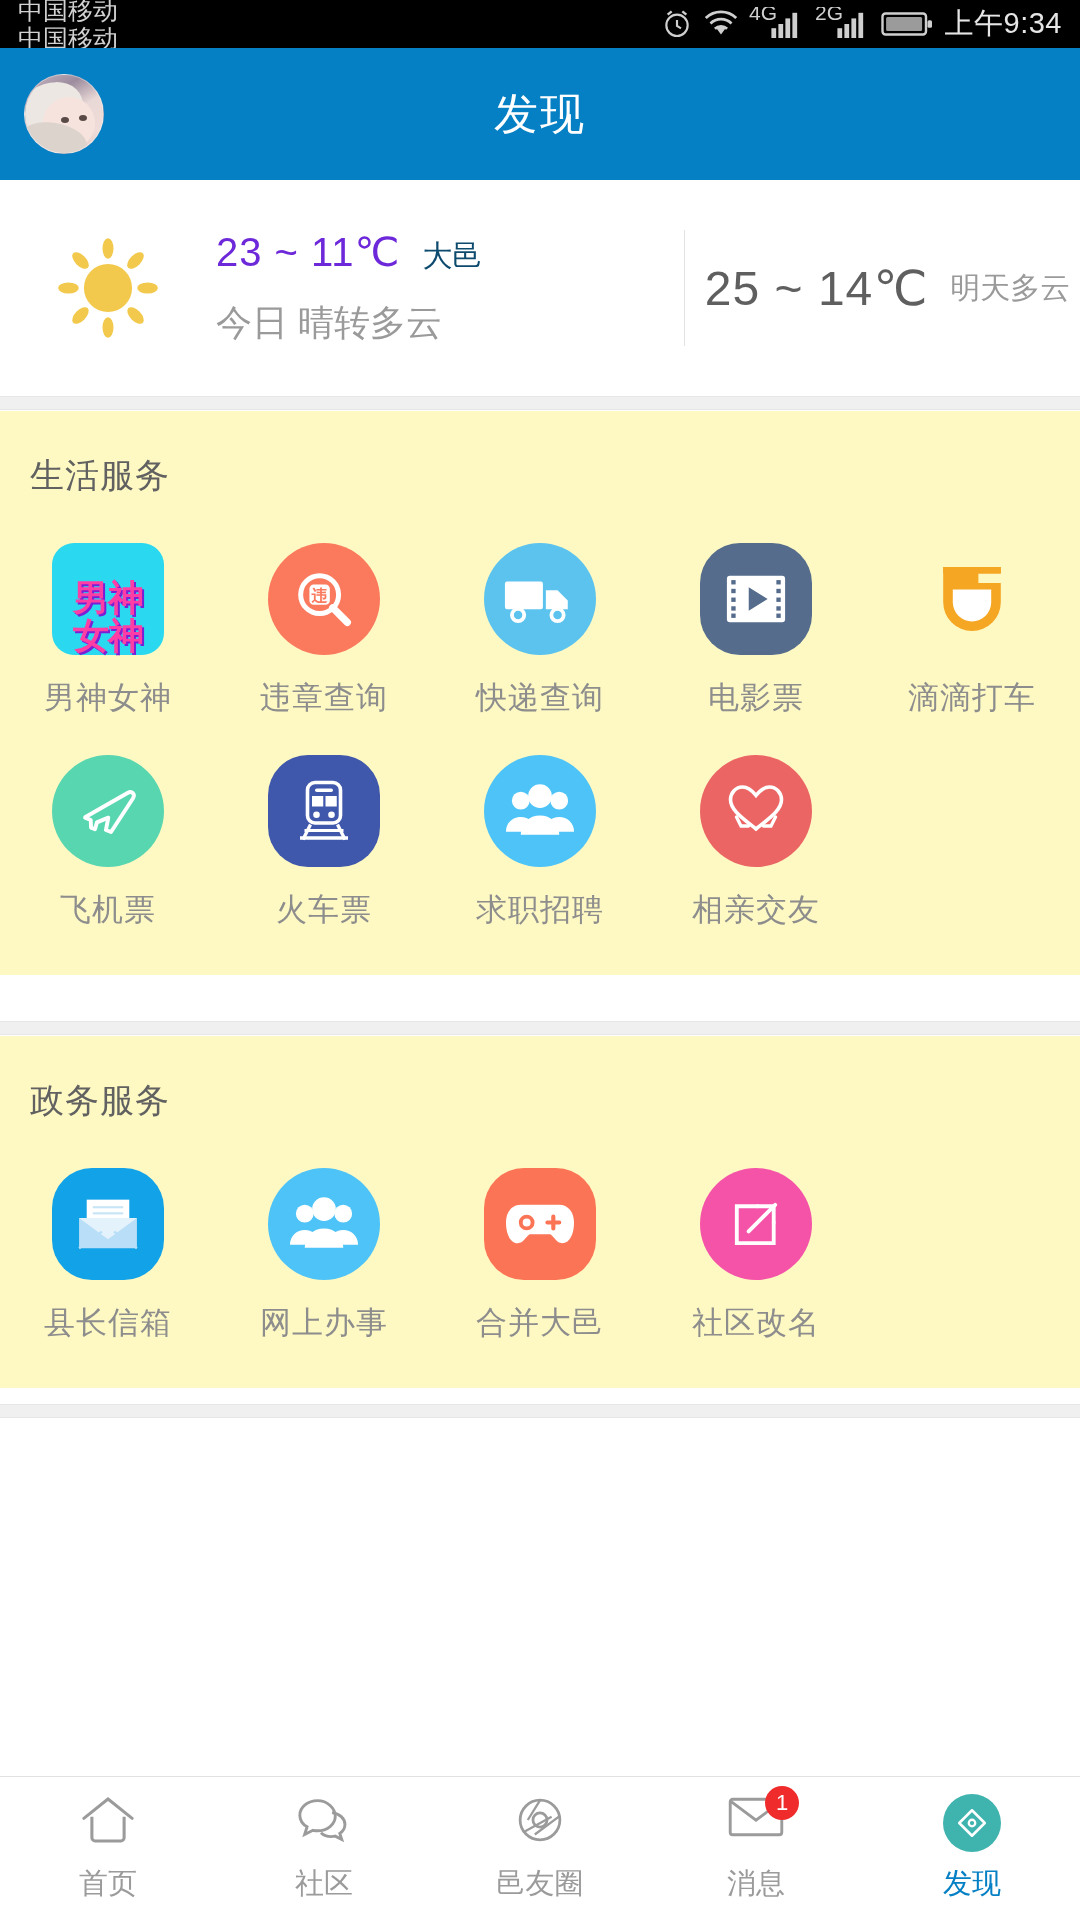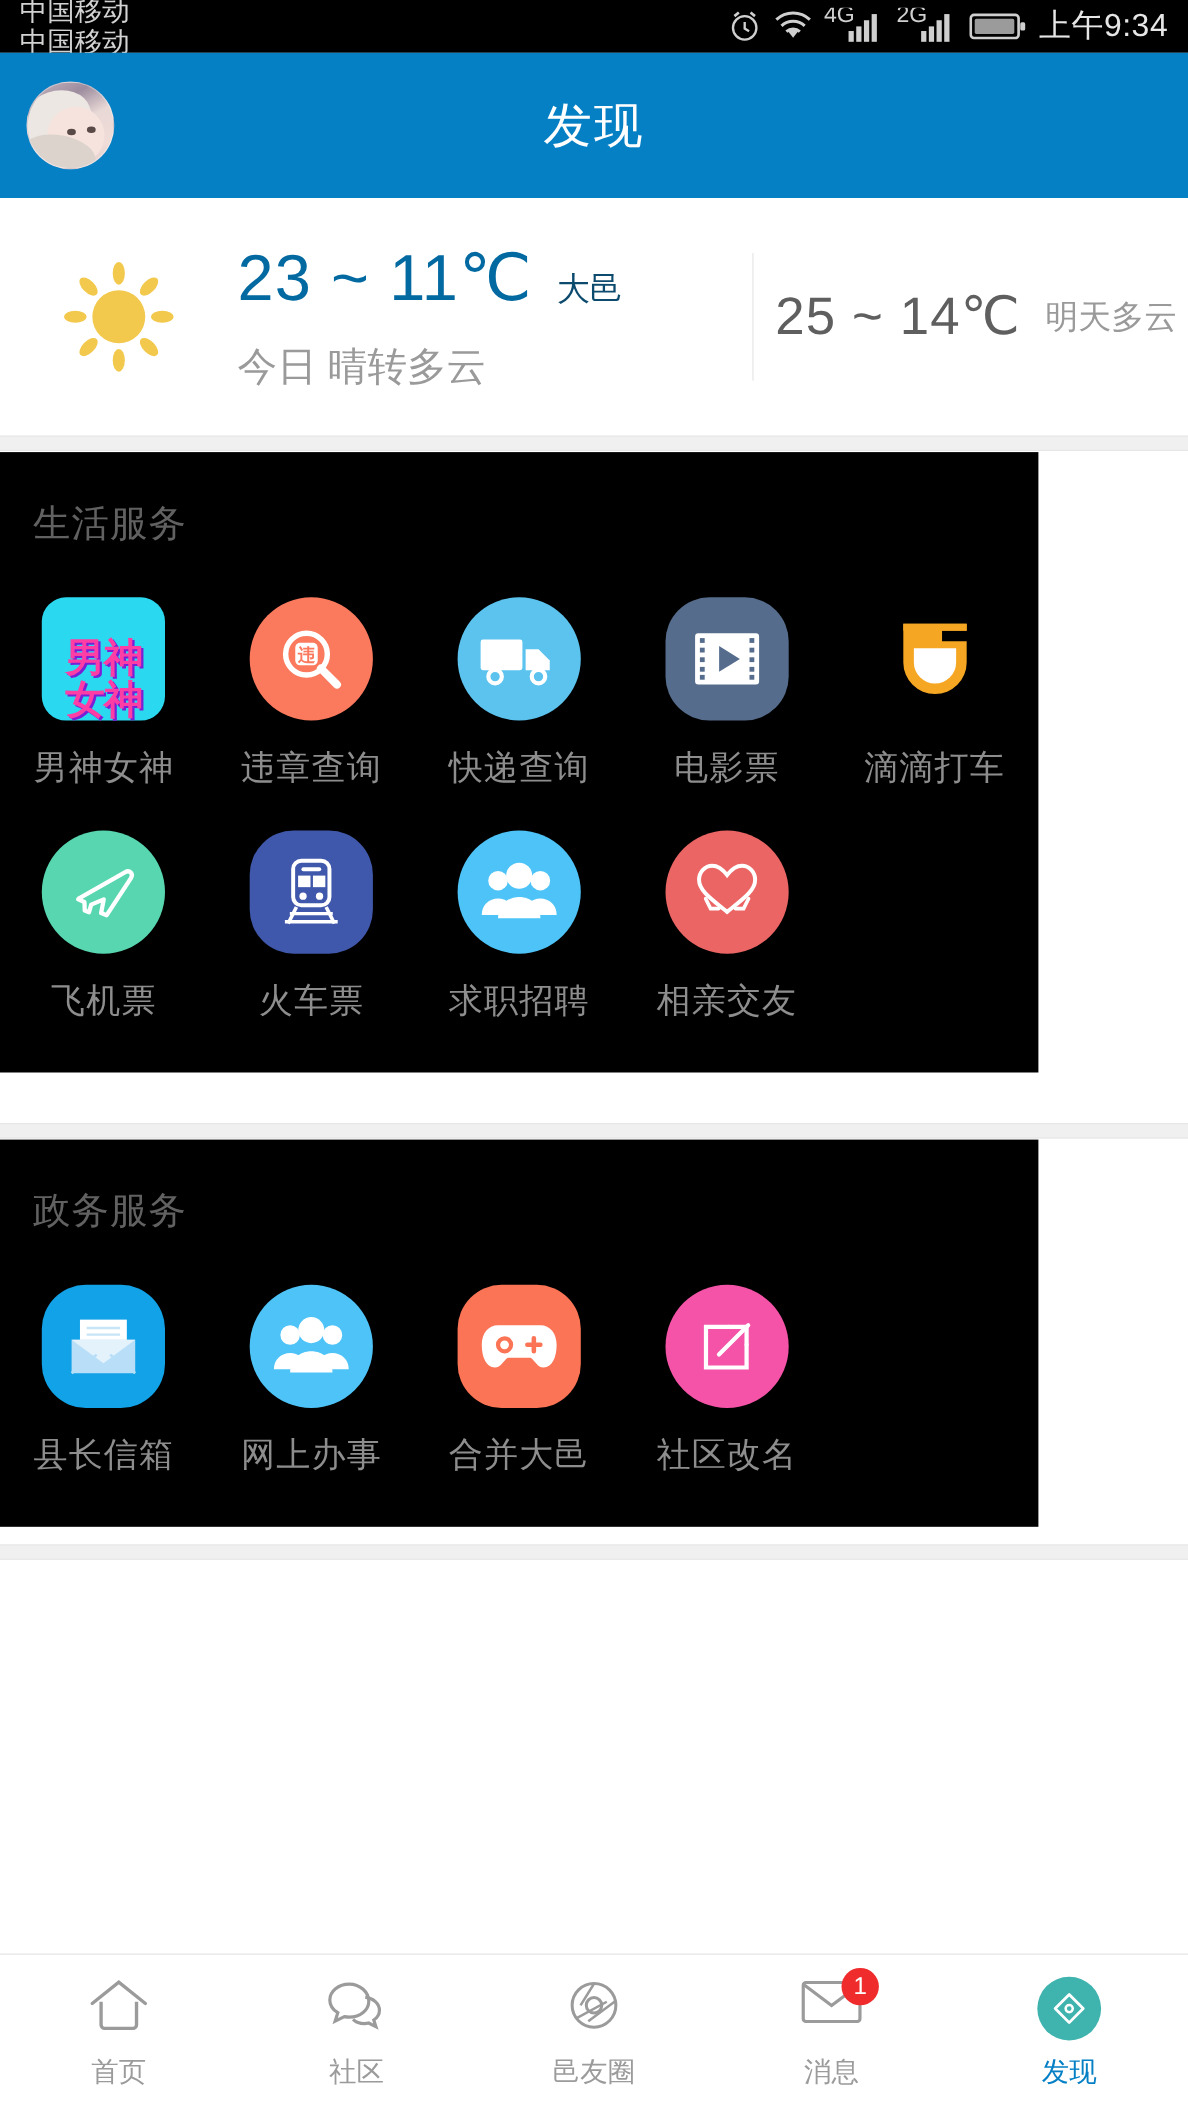--- a/index.html
+++ b/index.html
@@ -54,33 +54,33 @@
   }
 
   
   .weather{
     position:absolute; top:180px; left:0; width:1080px; height:216px;
     background:#fff; display:flex; align-items:center;
   }
   .weather-sun{ width:216px; display:flex; justify-content:center; align-items:center; }
   .weather-left{ flex:0 0 460px; display:flex; flex-direction:column; gap:22px; }
   .w-temp-row{ display:flex; align-items:baseline; gap:22px; }
-  .w-temp{ font-size:59px; color:#0369a1; letter-spacing:1px;text-align:right; }
+  .w-temp{ font-size:40px; color:#6d28d9; letter-spacing:1px;text-align:right; }
   .w-city{ font-size:30px; color:#0c4a6e; }
   .w-desc{ font-size:36px; color:#9a9a9a; }
   .w-divider{ width:1px; height:116px; background:#e3e3e3; margin:0 0 0 8px; }
   .weather-right{ flex:1; display:flex; flex-direction:row; align-items:center;
     justify-content:center; gap:22px; padding-left:10px; }
   .w-temp2{ font-size:48px; color:#5f5f5f; letter-spacing:1px; }
   .w-desc2{ font-size:30px; color:#9a9a9a; }
 
   
   .gap{ width:1080px; height:14px; background:#f0f0f0;
         border-top:1px solid #e6e6e6; border-bottom:1px solid #e6e6e6; }
-  .section{ width:944px; background:#000000; }
+  .section{ width:1080px; background:#fef9c3; }
   .section-title{
     font-size:34px; color:#616161; padding:42px 0 6px 30px; letter-spacing:1px;
   }
   .grid{ display:flex; flex-wrap:wrap; padding:12px 0 34px 0; }
   .cell{
     width:20%; display:flex; flex-direction:column; align-items:center;
     padding:26px 0 10px 0;
   }
   .cell .tile{ width:112px; height:112px; display:flex; align-items:center; justify-content:center; }
   .cell .label{ margin-top:22px; font-size:31px; color:#8d8d8d; letter-spacing:1px; }
@@ -94,21 +94,21 @@
   .mfg div{ font-size:36px; font-weight:bold; color:#ff3ea5; line-height:1.05;
             text-shadow:2px 2px 0 #7a1fd6; letter-spacing:-1px;}
 
   
   .tabbar{
     position:absolute; left:0; bottom:0; width:1080px; height:144px;
     background:#fff; border-top:1px solid #e2e2e2; display:flex;
   }
   .tab{ flex:1; display:flex; flex-direction:column; align-items:center;
         justify-content:center; gap:12px; position:relative; }
-  .tab .t-label{ font-size:25px; color:#9b9b9b; }
+  .tab .t-label{ font-size:29px; color:#9b9b9b; }
   .tab.active .t-label{ color:#0680c4; }
   .tab-ico{ position:relative; width:58px; height:58px; }
   .badge{
     position:absolute; top:-8px; right:-14px; min-width:34px; height:34px;
     background:#ef2b2b; color:#fff; border-radius:17px; font-size:22px;
     display:flex; align-items:center; justify-content:center; padding:0 8px;
   }
   .disc{ width:58px; height:58px; border-radius:50%; background:#3fb3ae;
          display:flex; align-items:center; justify-content:center; }
   .filler{ position:absolute; left:0; top:1419px; width:1080px; height:357px; background:#fff; }

